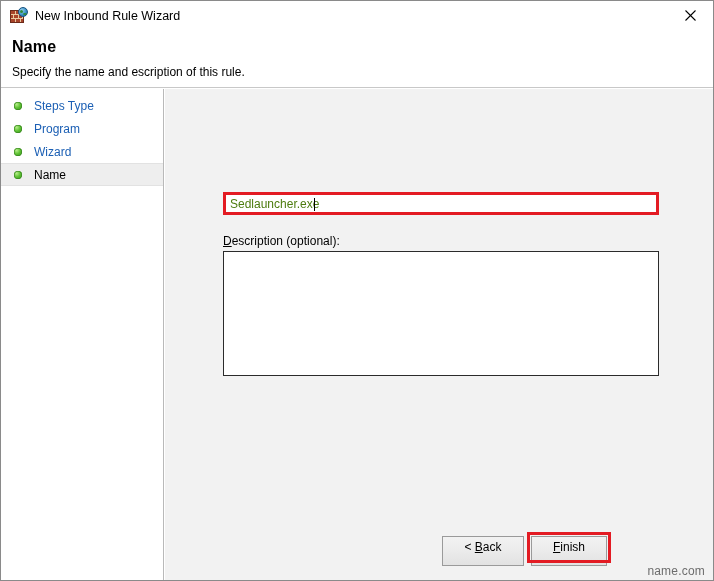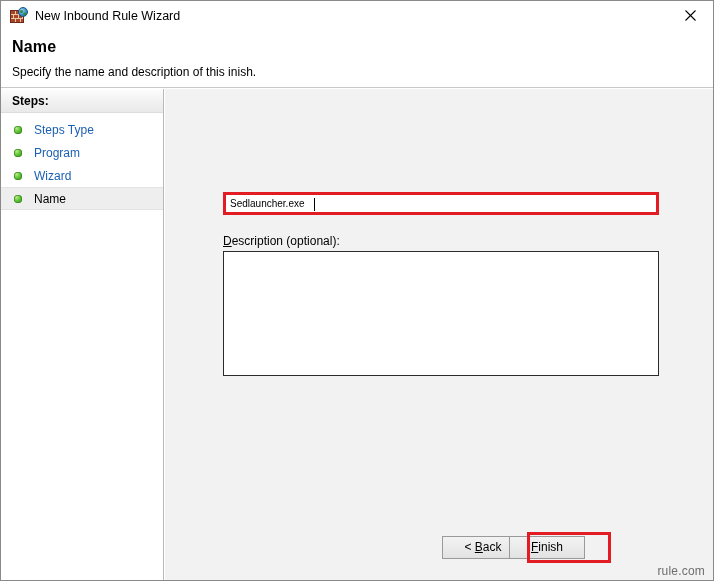--- a/index.html
+++ b/index.html
@@ -231,22 +231,22 @@
     display: flex;
     align-items: center;
     position: relative;
   }
   #name-input {
     border: none;
     outline: none;
     width: 100%;
     height: 100%;
     font-family: "Liberation Sans", sans-serif;
-    font-size: 10px;
-    color: #000000;
+    font-size: 12px;
+    color: #4d7c0f;
     padding: 0 0 0 4px;
     margin: 0;
     background: transparent;
     box-sizing: border-box;
   }
   #name-caret {
     position: absolute;
     left: 88px;
     top: 3px;
     width: 1px;
@@ -276,36 +276,36 @@
   #button-row {
     position: absolute;
     left: 0;
     top: 447px;
     width: 548px;
     height: 30px;
   }
   .btn {
     position: absolute;
     top: 0;
-    height: 23px;
+    height: 30px;
     line-height: 21px;
     text-align: center;
     font-family: "Liberation Sans", sans-serif;
     font-size: 12px;
     color: #000000;
     background: linear-gradient(to bottom, #f2f2f2 0%, #ebebeb 50%, #e2e2e2 100%);
     border: 1px solid #9a9a9a;
     box-sizing: border-box;
     cursor: default;
     white-space: nowrap;
     user-select: none;
   }
   .btn .accel { text-decoration: underline; }
   #back-button   { left: 277px; width: 82px; }
-  #finish-button { left: 344px; width: 76px; }
+  #finish-button { left: 366px; width: 76px; }
   #cancel-button { left: 443px; width: 86px; }
 
   #finish-highlight {
     position: absolute;
     left: 362px;
     top: -4px;
     width: 84px;
     height: 31px;
     border: 3px solid #e31b23;
     box-sizing: border-box;
@@ -350,27 +350,26 @@
     <div id="close-button">
       <svg width="13" height="13" viewBox="0 0 13 13" aria-hidden="true">
         <line x1="1.5" y1="1.5" x2="11.5" y2="11.5" stroke="#000000" stroke-width="1.1"></line>
         <line x1="11.5" y1="1.5" x2="1.5" y2="11.5" stroke="#000000" stroke-width="1.1"></line>
       </svg>
     </div>
   </div>
 
   <div id="header">
     <div id="page-title">Name</div>
-    <div id="page-subtitle">Specify the name and description of this inish.</div>
+    <div id="page-subtitle">Specify the name and escription of this rule.</div>
   </div>
 
   <div id="body-area">
 
     <div id="steps-panel">
-      <div id="steps-header">Steps:</div>
       <div id="steps-list">
 
         <div class="step-item">
           <span class="step-bullet"></span>
           <span class="step-label">Steps Type</span>
         </div>
 
         <div class="step-item">
           <span class="step-bullet"></span>
           <span class="step-label">Program</span>
@@ -407,17 +406,17 @@
 
       <div id="button-row">
         <div class="btn" id="back-button"><span>&lt; </span><span class="accel">B</span><span>ack</span></div>
 
         <div class="btn" id="finish-button"><span class="accel">F</span><span>inish</span></div>
 
         <div id="finish-highlight"></div>
 
       </div>
 
-      <div id="watermark">rule.com</div>
+      <div id="watermark">name.com</div>
 
     </div>
   </div>
 </div>
 
 </body></html>

